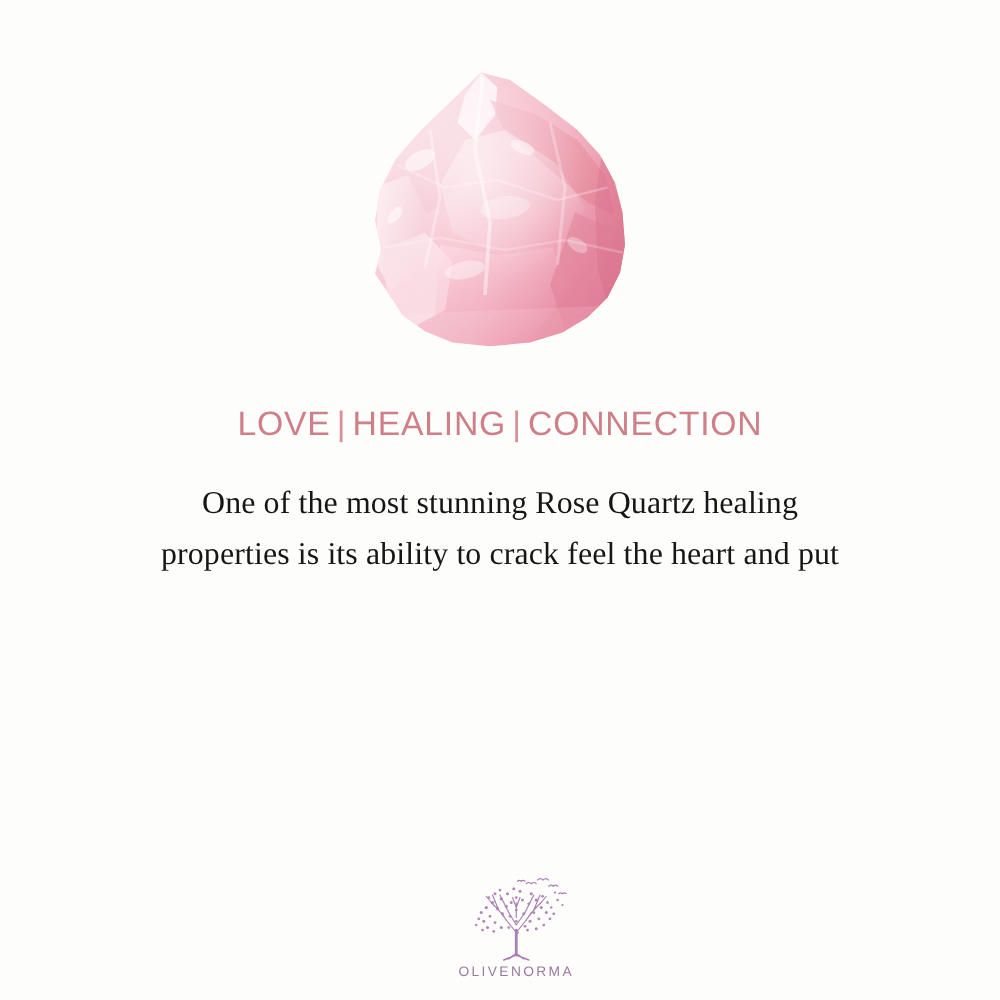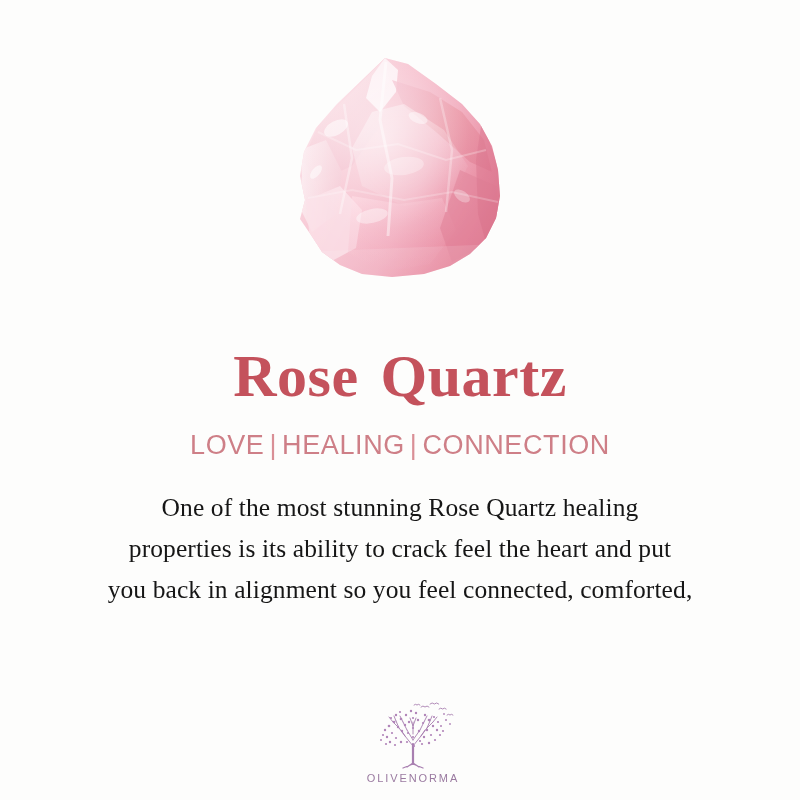--- a/index.html
+++ b/index.html
@@ -215,28 +215,26 @@
         <ellipse cx="316" cy="172" rx="8" ry="4" fill="#ffffff" opacity="0.5" transform="rotate(-50 316 172)"></ellipse>
         <ellipse cx="404" cy="166" rx="20" ry="9" fill="#ffffff" opacity="0.3" transform="rotate(-8 404 166)"></ellipse>
 
         <rect x="290" y="45" width="225" height="245" fill="url(#gGlow)"></rect>
 
         <path d="M300 252 L500 244 L500 292 L300 292 Z" fill="#ffffff" opacity="0.12"></path>
       </g>
     </svg>
   </div>
 
-  <h1 class="title"><span>Rose</span><span class="gap"></span><span>Quartz</span></h1>
 
   <div class="subtitle"><span>LOVE</span><span class="sep">|</span><span>HEALING</span><span class="sep">|</span><span>CONNECTION</span></div>
 
   <p class="body-copy">
     <span class="line">One of the most stunning Rose Quartz healing</span>
     <span class="line">properties is its ability to crack feel the heart and put</span>
-    <span class="line">you back in alignment so you feel connected, comforted,</span>
   </p>
 
   <div class="brand">
     <svg class="brand-mark" viewBox="0 0 92 70">
       <g stroke="#a87fb0" stroke-width="0.9" fill="none" stroke-linecap="round">
 
         <path d="M46 64 L46 44" stroke-width="2.2"></path>
         <path d="M46 46 L38 36 M46 46 L54 36 M46 40 L40 30 M46 40 L53 30"></path>
         <path d="M38 36 L32 28 M38 36 L34 30 M54 36 L60 28 M54 36 L58 30"></path>
         <path d="M32 28 L26 22 M32 28 L29 21 M60 28 L66 22 M60 28 L63 21"></path>

